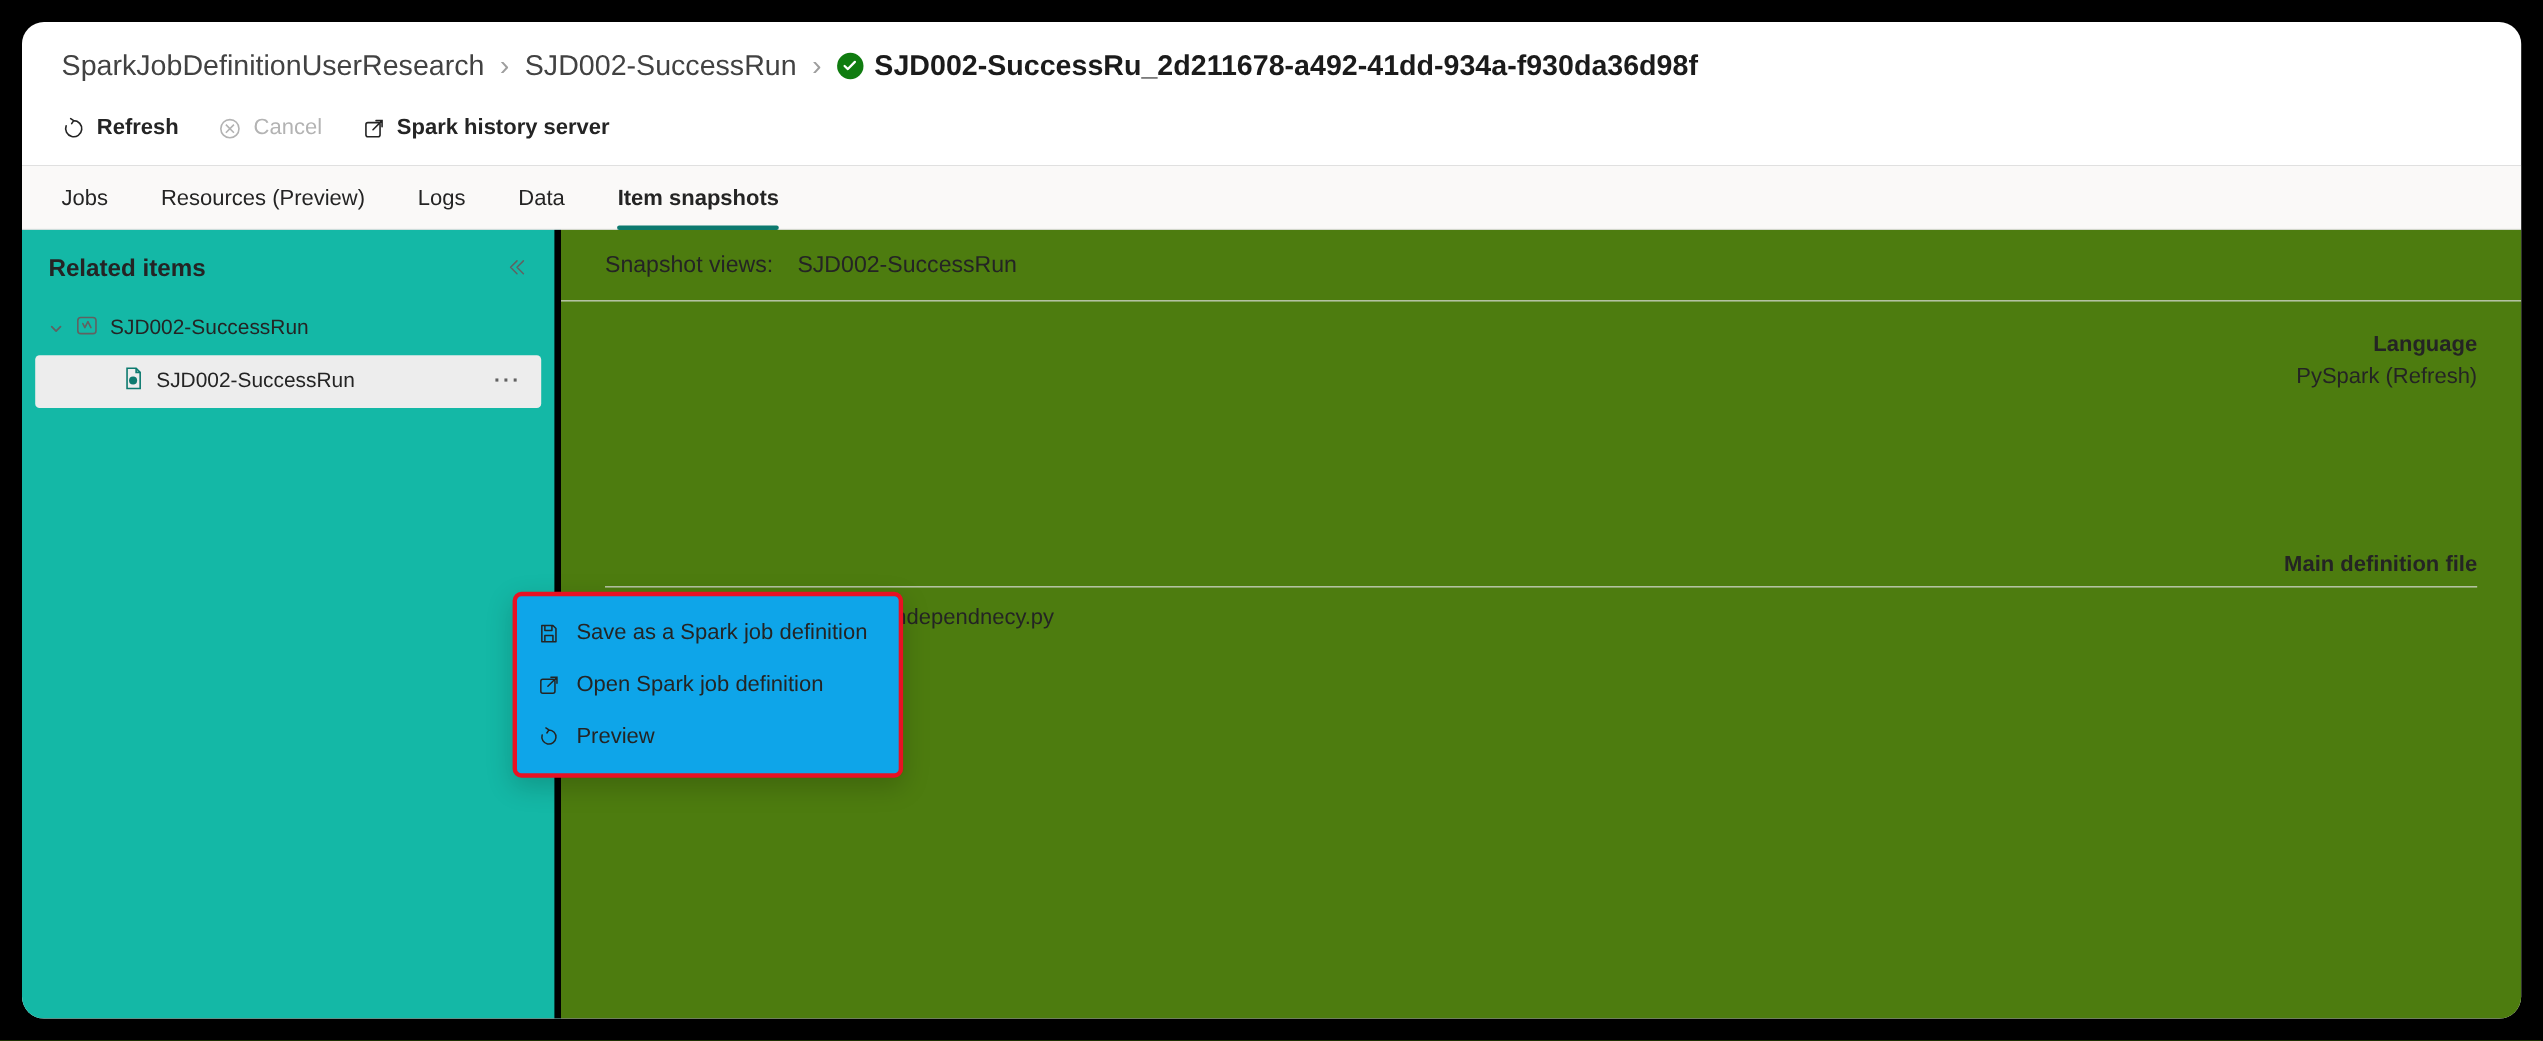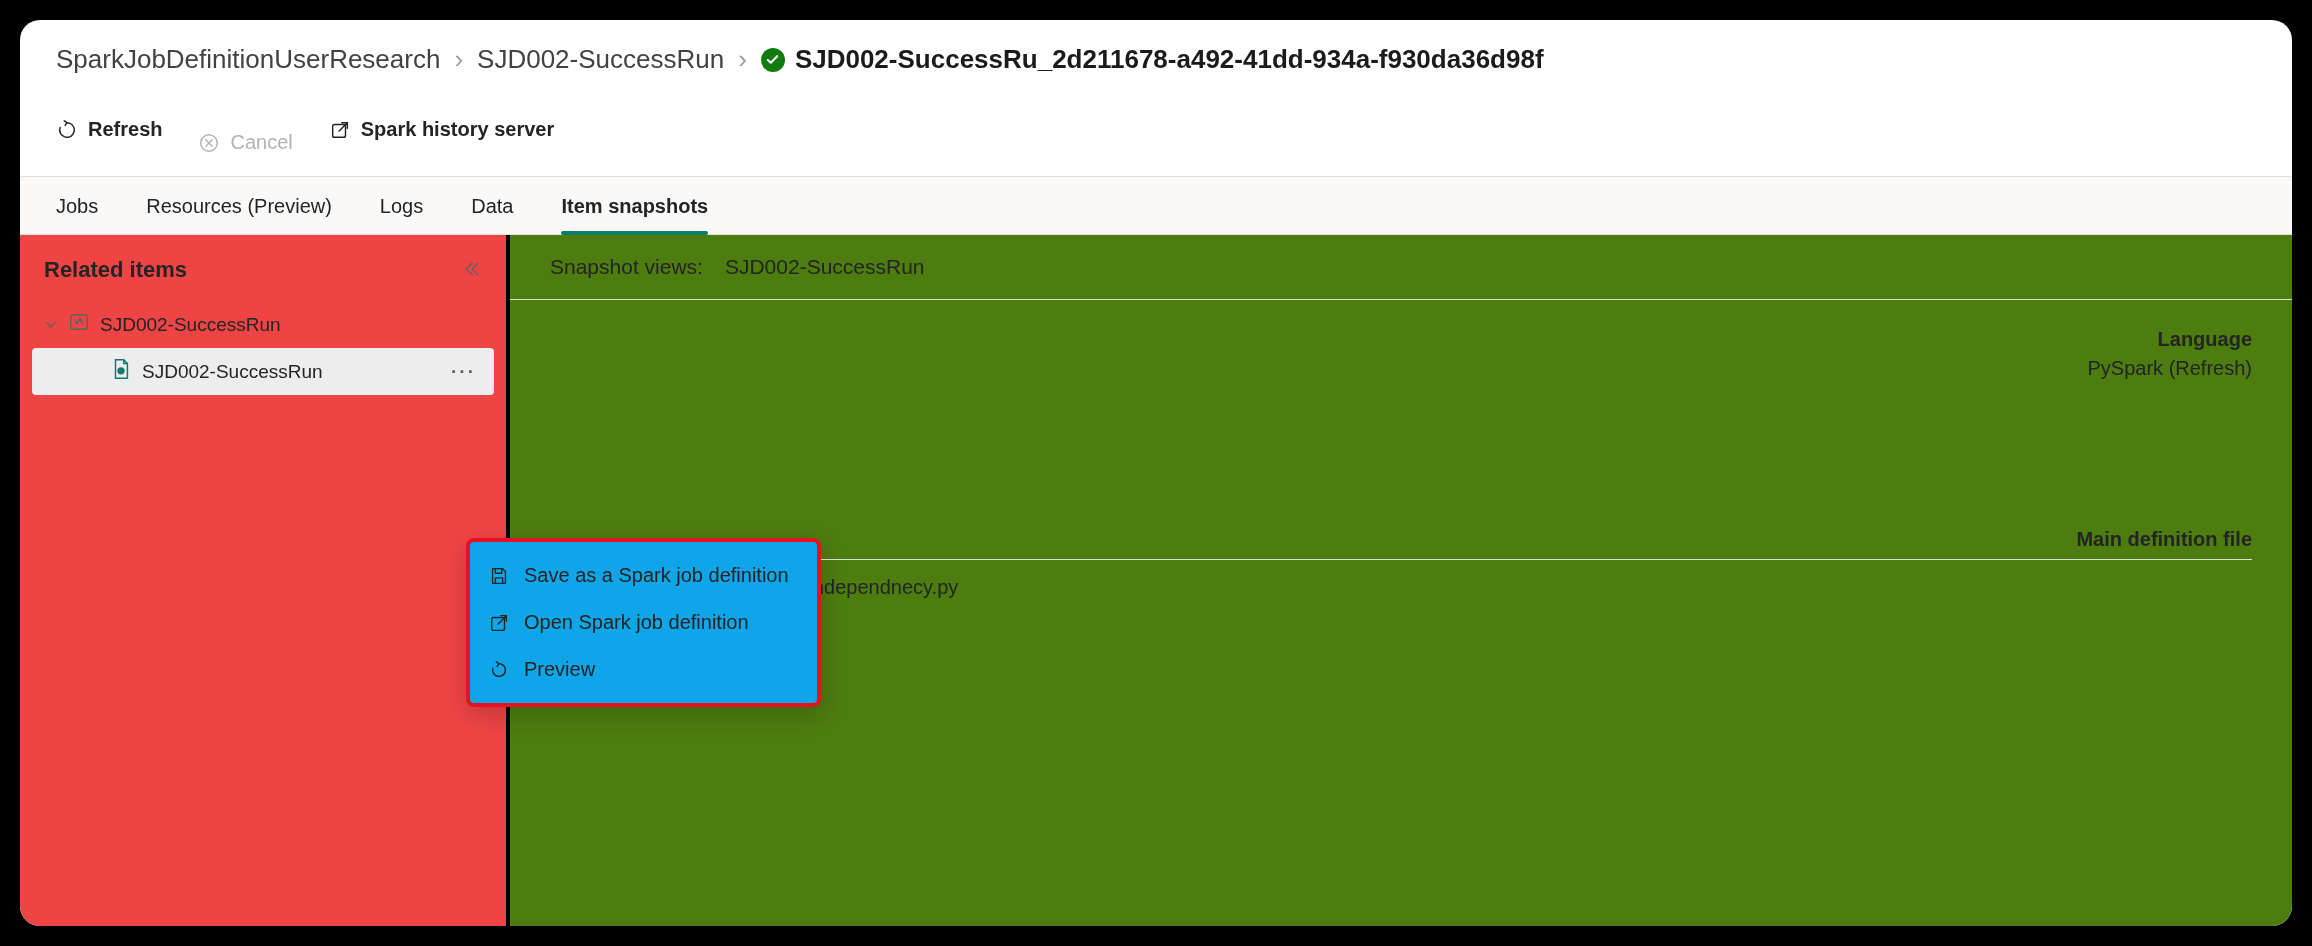--- a/index.html
+++ b/index.html
@@ -58,21 +58,21 @@
     border-bottom: 1px solid #e0e0e0;
     font-size: 20px;
   }
   .tool-btn {
     display: flex;
     align-items: center;
     gap: 10px;
     cursor: pointer;
     color: #242424;
   }
-  .tool-btn.disabled { color: #b3b3b3; cursor: default; margin-top: 26px; }
+  .tool-btn.disabled { color: #b3b3b3; cursor: default; }
   .tool-btn svg { width: 22px; height: 22px; }
   .tool-btn .label { font-weight: 600; }
   .tool-btn.disabled .label { font-weight: 400; }
   
   .tabs {
     display: flex;
     align-items: center;
     gap: 48px;
     padding: 0 36px;
     border-bottom: 1px solid #e0e0e0;
@@ -96,22 +96,22 @@
     border-radius: 2px;
   }
   
   .body {
     display: flex;
     flex: 1;
     min-height: 0;
   }
   .sidebar {
     width: 490px;
-    border-right: 4px solid #000000;
-    background: #ef4444;
+    border-right: 6px solid #000000;
+    background: #14b8a6;
     padding: 18px 0;
     flex-shrink: 0;
   }
   .sidebar-header {
     display: flex;
     align-items: center;
     justify-content: space-between;
     padding: 4px 24px 18px 24px;
   }
   .sidebar-header h3 { font-size: 22px; font-weight: 700; }

